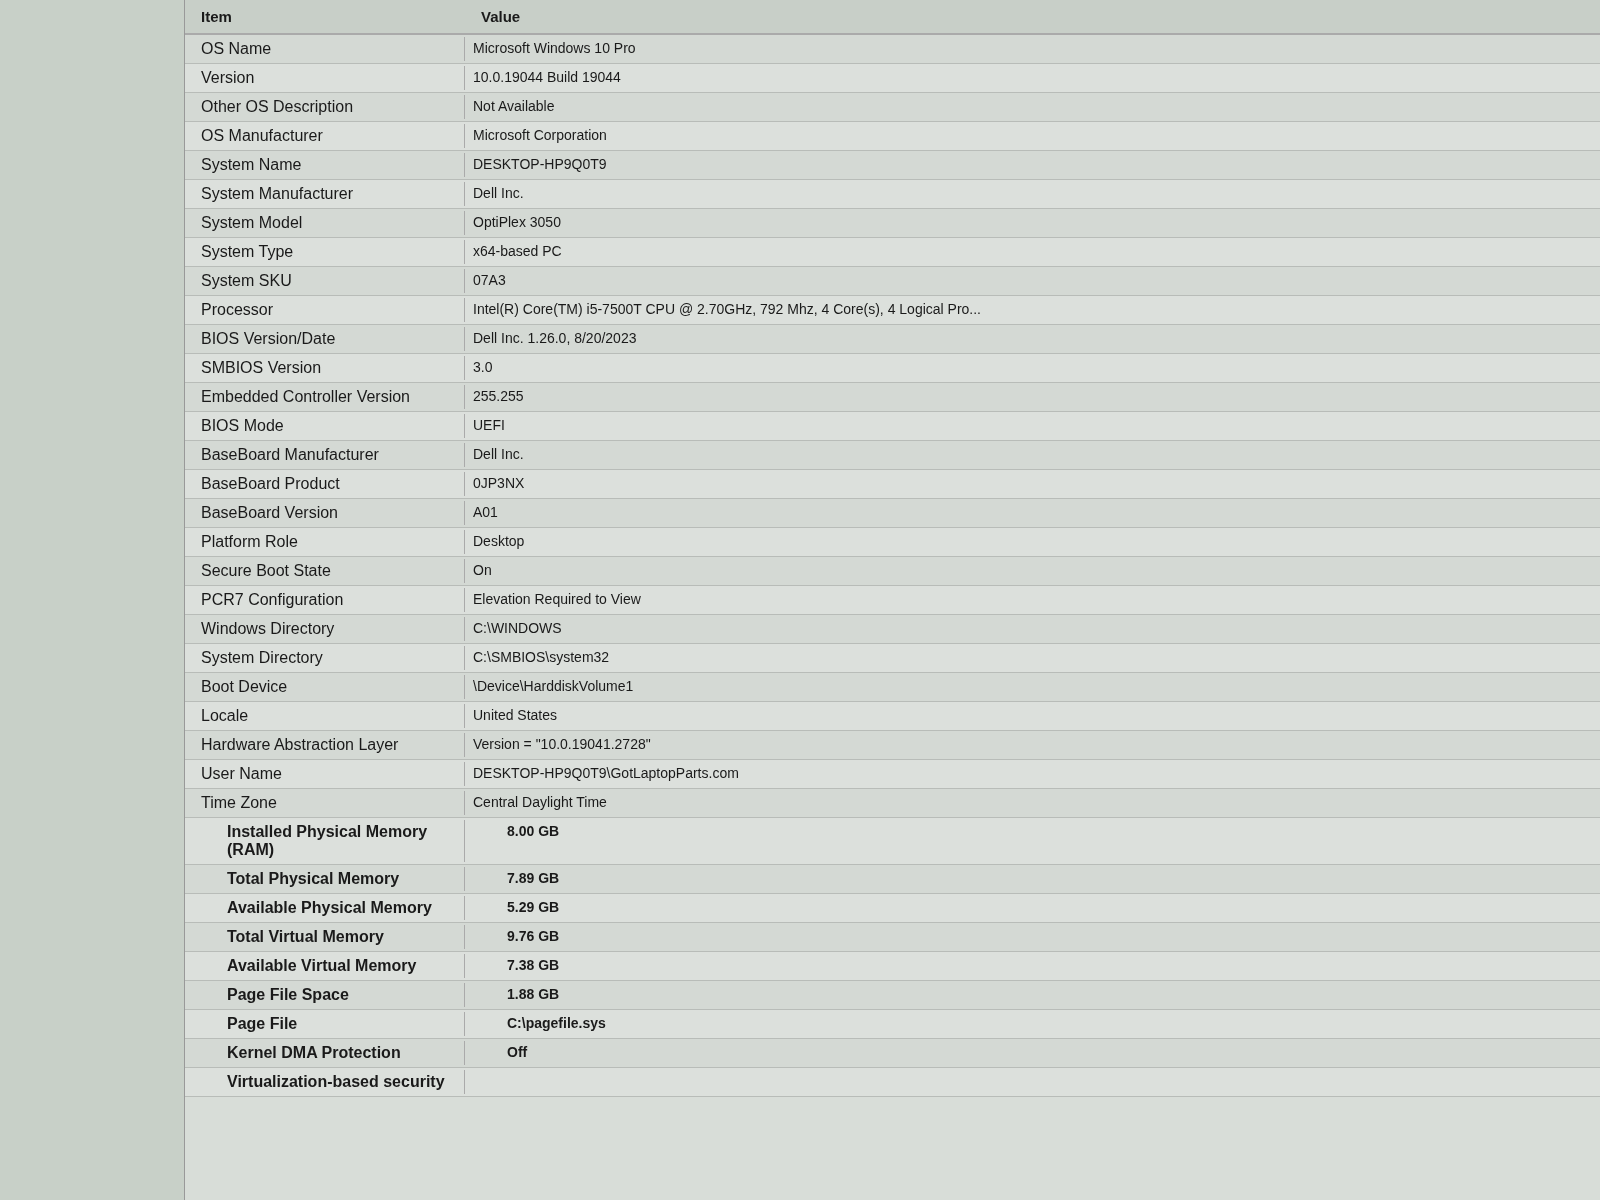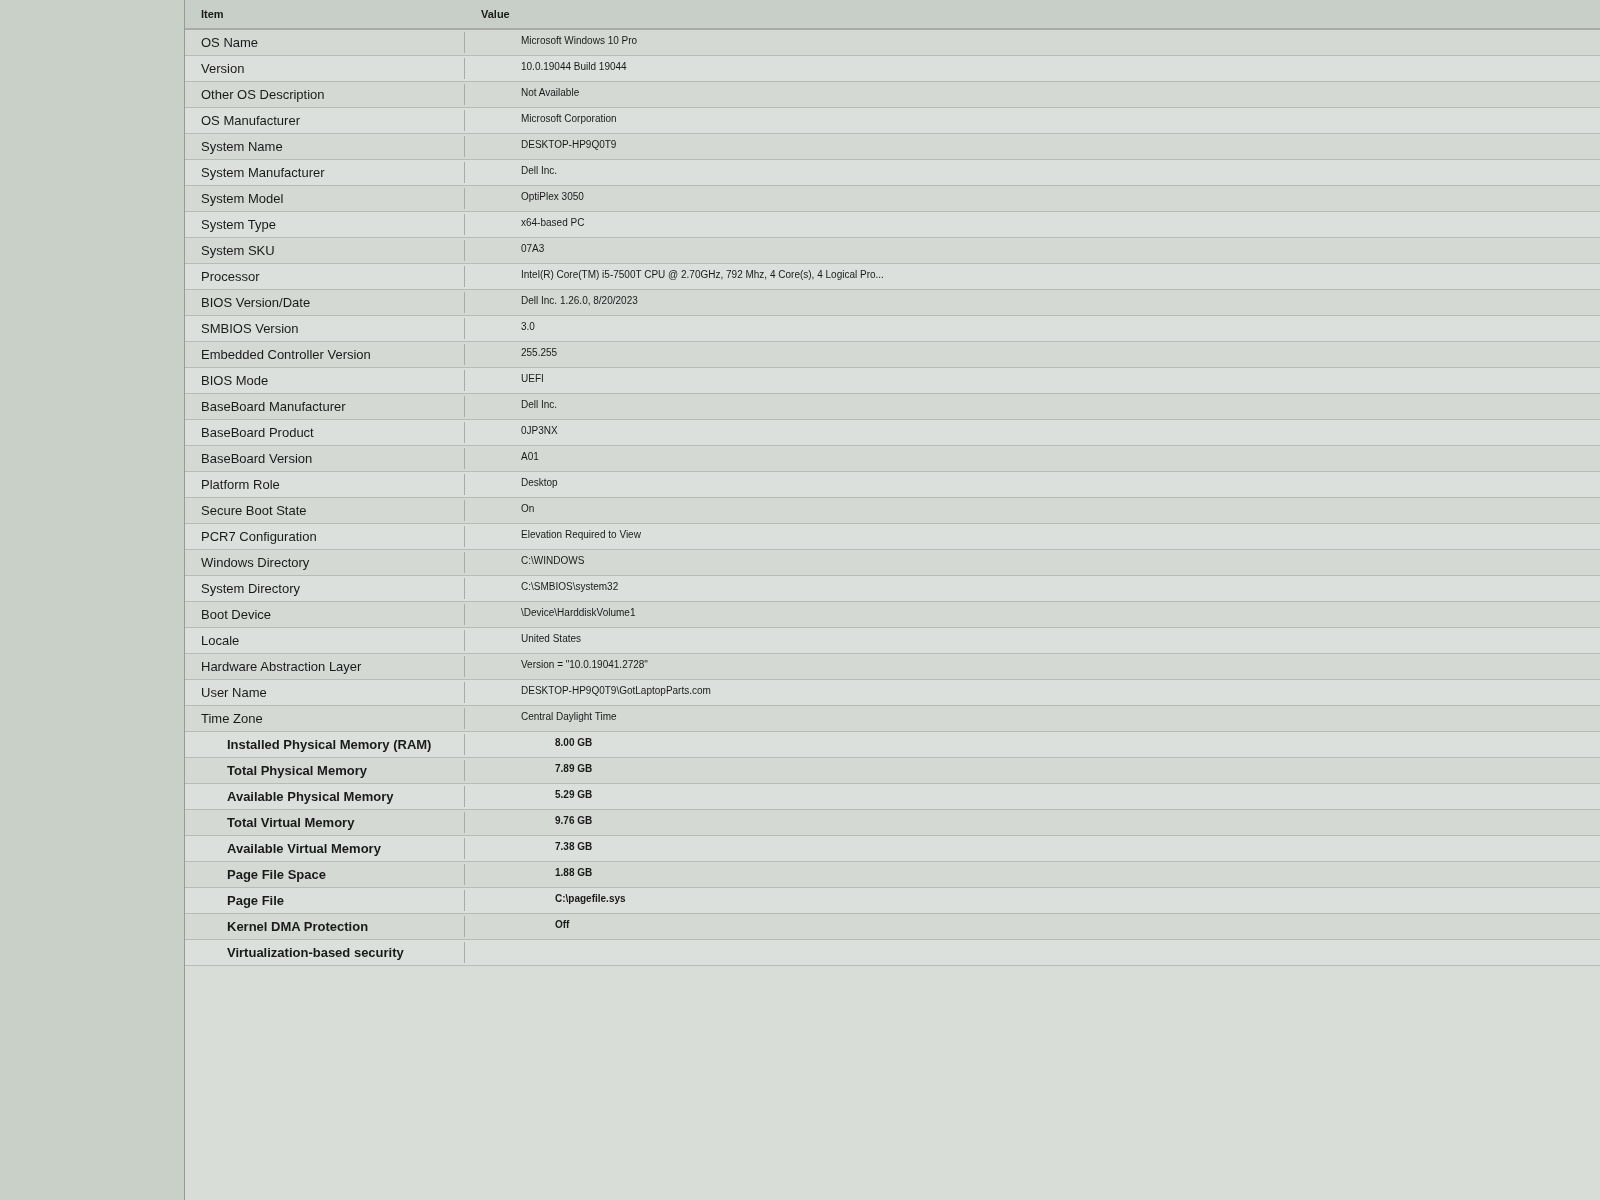--- a/index.html
+++ b/index.html
@@ -43,21 +43,21 @@
     .table-header {
       display: grid;
       grid-template-columns: 280px 1fr;
       background-color: #c8cfc8;
       border-bottom: 2px solid #aaa;
       padding: 4px 8px;
     }
 
     .header-cell {
       font-weight: 600;
-      font-size: 11px;
+      font-size: 15px;
       color: #1a1a1a;
       padding: 4px 8px;
     }
 
     .table-row {
       display: grid;
       grid-template-columns: 280px 1fr;
       border-bottom: 1px solid #b8bcb8;
       padding: 2px 0;
     }
@@ -72,29 +72,28 @@
 
     .row-bold .item-cell,
     .row-bold .value-cell {
       font-weight: 600;
       padding-left: 42px;
     }
 
     .item-cell {
       padding: 3px 8px 3px 16px;
       color: #1a1a1a;
-      font-size: 13px;
+      font-size: 16px;
       border-right: 1px solid #aaa;
     }
 
     .value-cell {
       padding: 3px 8px;
       color: #1a1a1a;
-      font-size: 10px;
-      margin-left: 48px;
+      font-size: 14px;
     }
   </style>
 </head>
 <body>
 
 <div class="main-container">
   <div class="left-panel"></div>
   <div class="content-area">
     <div class="table-container">
       <div class="table-header">

